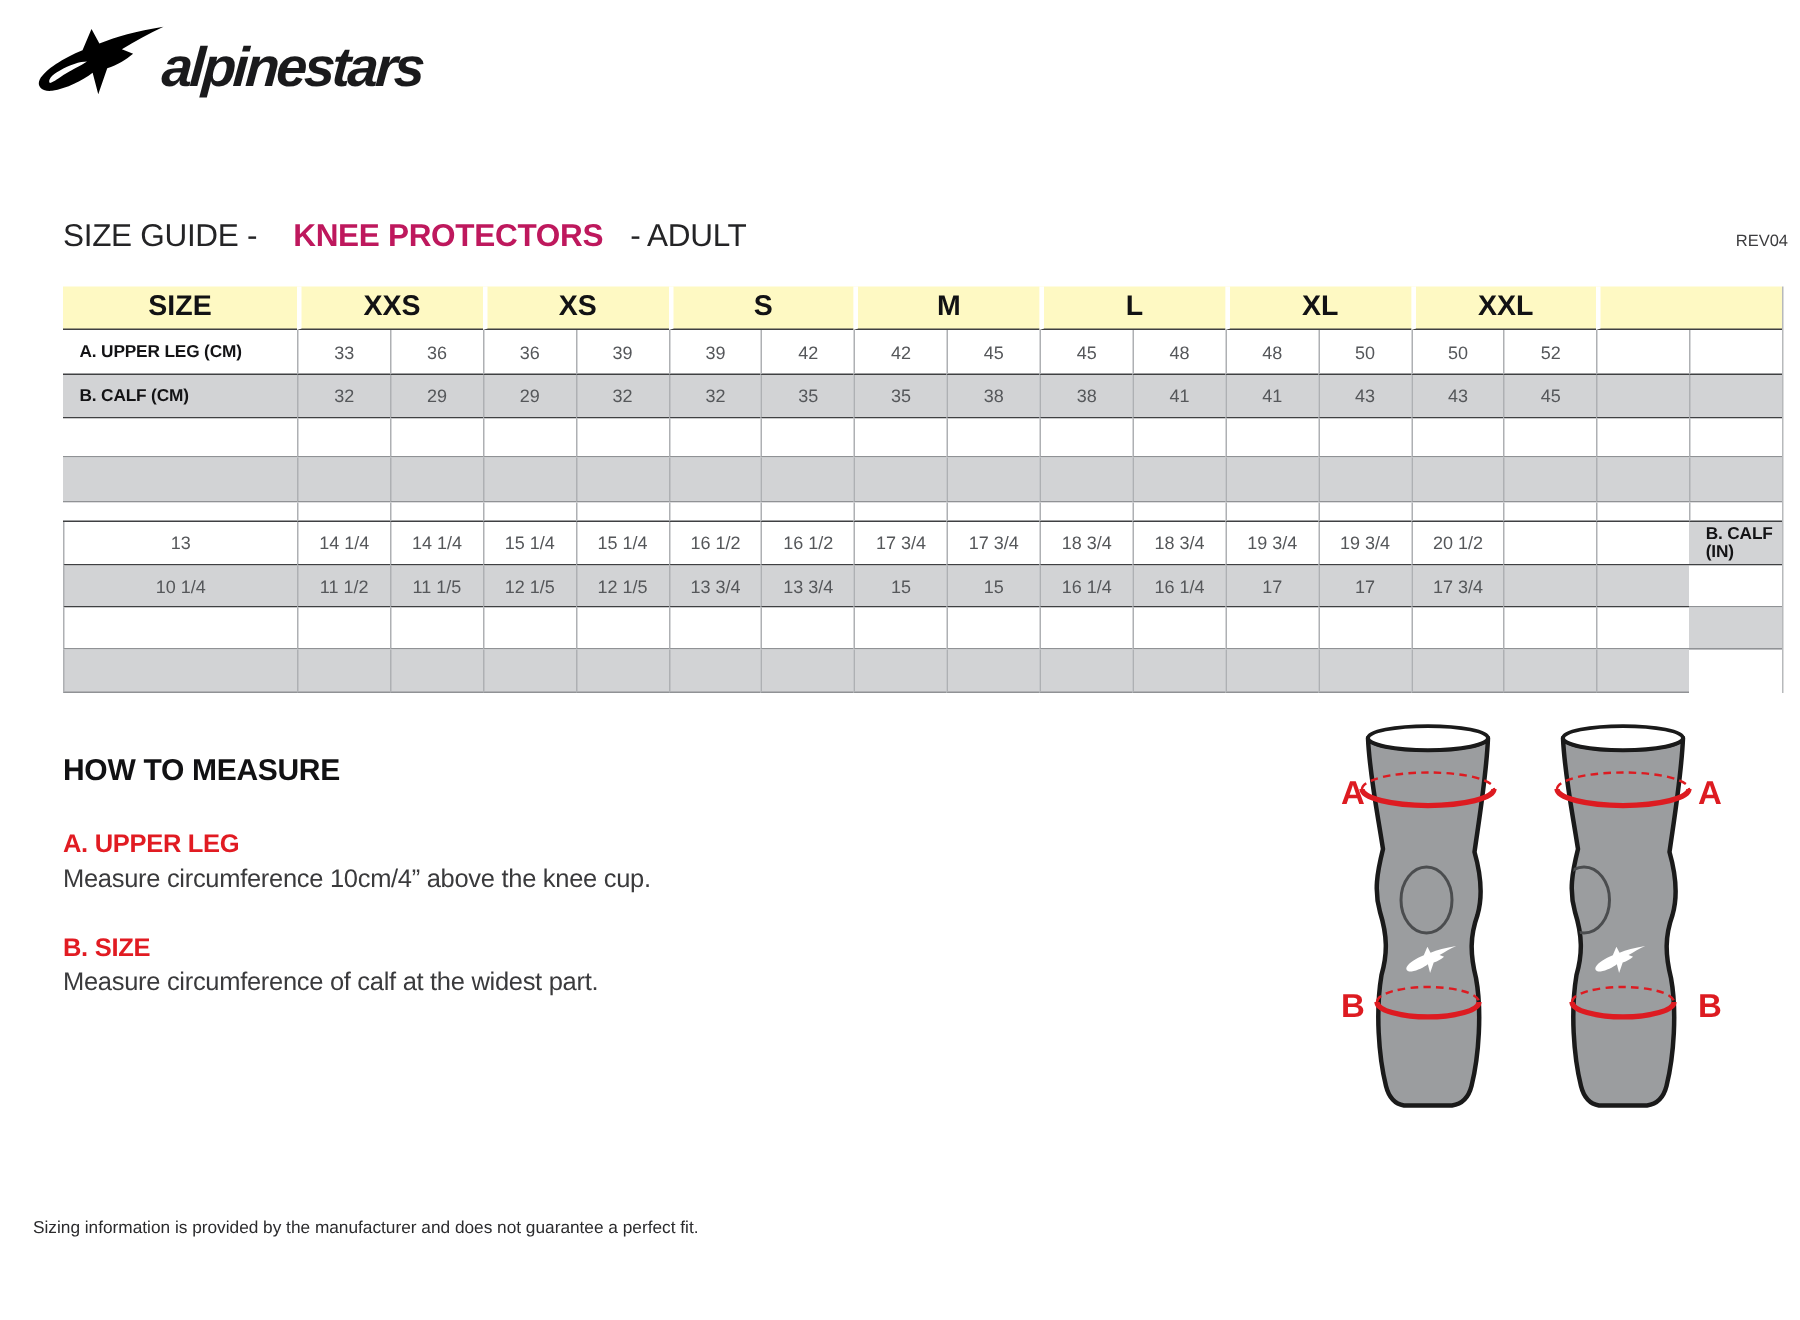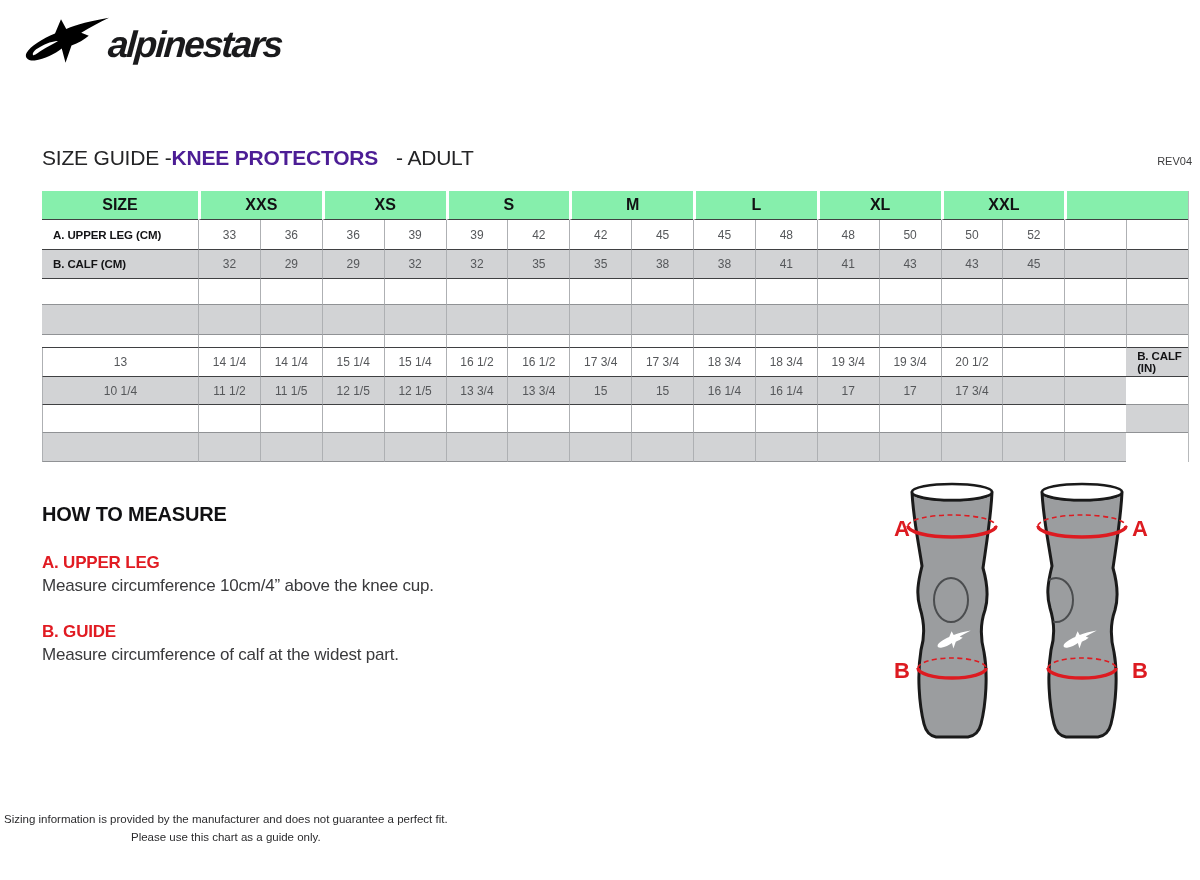--- a/index.html
+++ b/index.html
@@ -8,31 +8,31 @@
 
   
   .logo{position:absolute;left:22px;top:16px;display:flex;align-items:flex-end;}
   .logo svg{display:block;}
   .logo-text{font-size:37px;font-weight:bold;font-style:italic;letter-spacing:-2px;
              line-height:1;margin-left:-4px;padding-bottom:3px;transform:skewX(-4deg);}
 
   
   .title{position:absolute;left:42px;top:146px;font-size:21px;letter-spacing:-0.2px;
          color:#242426;white-space:nowrap;}
-  .title .prod{font-weight:bold;margin-left:0;color:#4c1d95;}
+  .title .prod{font-weight:bold;margin-left:24px;color:#be185d;}
   .title .suffix{margin-left:18px;}
   .rev{position:absolute;right:8px;top:155px;font-size:11px;color:#3c3c3e;}
 
   
   .size-table{position:absolute;left:42px;top:191px;width:1146px;display:grid;
               grid-template-columns:156px repeat(16,1fr);
               grid-template-rows:29px 30px 29px 26px 30px 13px 29px 28px 28px 29px;
               border-right:1px solid #b7b9bb;}
   .size-table div{display:flex;align-items:center;justify-content:center;box-sizing:border-box;}
-  .hc{background:#86efac;font-size:16px;font-weight:bold;color:#121214;
+  .hc{background:#fef9c3;font-size:19px;font-weight:bold;color:#121214;
       border-bottom:1px solid #3f4042;}
   .gap{border-left:3px solid #ffffff;text-align:center;}
   .lc{justify-content:flex-start !important;padding-left:11px;font-size:11.5px;font-weight:bold;
       color:#131315;letter-spacing:-0.1px;}
   .vc{font-size:12px;color:#55575a;border-left:1px solid #aeb0b3;}
   .sw{background:#ffffff;}
   .sg{background:#d2d3d5;}
   .db{border-bottom:1px solid #3f4042;}
   .lb{border-bottom:1px solid #909295;}
 
@@ -43,21 +43,21 @@
   .m-desc{font-size:17px;color:#3a3a3c;margin:0 0 26px 0;letter-spacing:-0.2px;}
 
   
   .knees{position:absolute;left:890px;top:482px;width:310px;height:272px;}
   .knee{position:absolute;top:0;}
   .knee-left{left:6px;}
   .knee-right{left:136px;}
   .k-label{position:absolute;color:#dd1b21;font-weight:bold;font-size:22px;line-height:1;}
 
   
-  .footer{position:absolute;left:4px;top:810px;font-size:11.5px;line-height:18px;color:#2b2b2d;text-align:center;}
+  .footer{position:absolute;left:22px;top:810px;font-size:11.5px;line-height:18px;color:#2b2b2d;}
 </style>
 </head>
 <body>
 
 <div class="page">
 
   <div class="logo">
     <span>
       <svg width="90" height="50" viewBox="0 0 120 66">
         <path d="M116,2 C92,6 73,11 59,17 L52,4 L44,23 C27,30 11,40 6,49 C3,55 8,60 17,59
@@ -232,21 +232,21 @@
       <div class="vc sg lb"></div>
       <div class="vc sg lb"></div>
       <div class="vc sg lb"></div>
       <div class="vc sg lb"></div>
     </div>
 
   <div class="measure">
     <h2>HOW TO MEASURE</h2>
     <p class="m-title">A. UPPER LEG</p>
     <p class="m-desc">Measure circumference 10cm/4” above the knee cup.</p>
-    <p class="m-title">B. GUIDE</p>
+    <p class="m-title">B. SIZE</p>
     <p class="m-desc">Measure circumference of calf at the widest part.</p>
   </div>
 
   <div class="knees">
     <span class="knee knee-left">
       <svg width="112" height="258" viewBox="0 0 112 258">
         <path id="kb1" d="M16,10 C17,34 22,58 26,84 C22,100 20,112 24,126 C29,142 29,154 25,168
                  C21,192 23,222 28,242 C30,250 34,254 40,255 L72,255 C79,254 83,250 85,242
                  C90,222 92,192 88,170 C84,154 84,142 89,128 C93,114 91,100 87,86
                  C91,58 95,34 96,10 A40,8 0 0 1 16,10 Z" fill="#9b9d9f" stroke="#1a1a1a" stroke-width="3" stroke-linejoin="round"></path>
@@ -289,16 +289,15 @@
       </svg>
     </span>
     <div class="k-label" style="left:4px;top:36px;">A</div>
     <div class="k-label" style="left:4px;top:178px;">B</div>
     <div class="k-label" style="left:242px;top:36px;">A</div>
     <div class="k-label" style="left:242px;top:178px;">B</div>
   </div>
 
   <div class="footer">
     <div>Sizing information is provided by the manufacturer and does not guarantee a perfect fit.</div>
-    <div>Please use this chart as a guide only.</div>
   </div>
 
 </div>
 
 </body></html>

